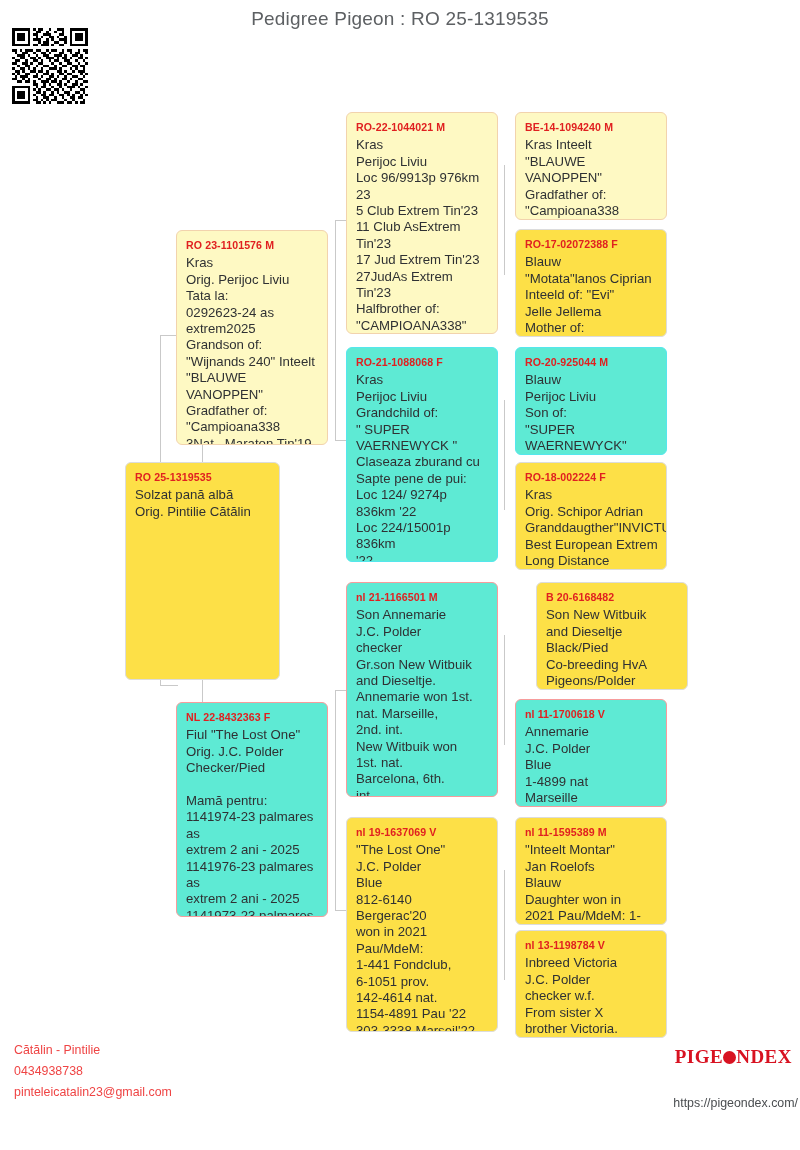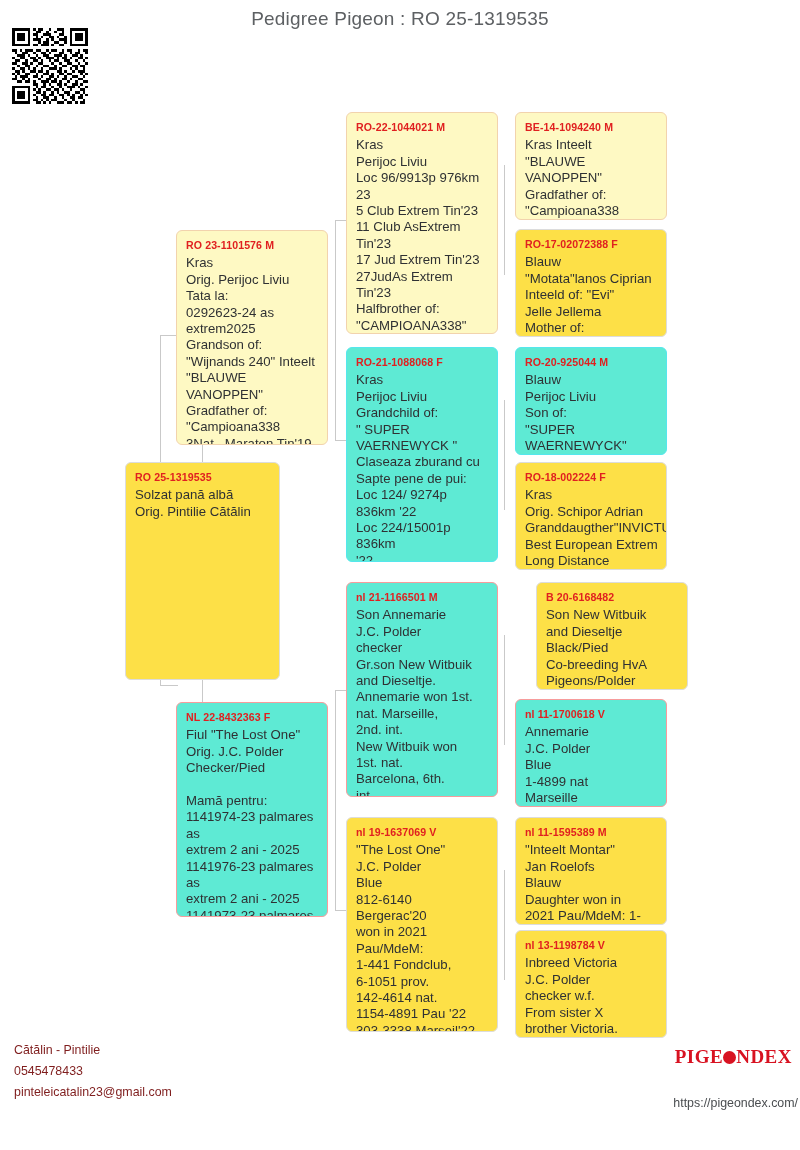--- a/index.html
+++ b/index.html
@@ -38,21 +38,21 @@
   }
   .card .ring { display:block; font-size: 10.6px; font-weight: bold; color:#e02020; letter-spacing:.1px; margin-bottom:2px; }
   .card .body { white-space: pre-line; }
 
   .c-orange { background:#fef9c3; border:1px solid #f2d3ad; }
   .c-cyan   { background:#5eead4; border:1px solid #54e7ed; }
   .c-pink   { background:#5eead4; border:1px solid #f79c9c; }
   .c-white  { background:#fde047; border:1px solid #dcdcdc; }
 
   
-  #footer-left { position:absolute; left:14px; top:1040px; font-size:12.4px; color:#7f1d1d; line-height:21px; }
+  #footer-left { position:absolute; left:14px; top:1040px; font-size:12.4px; color:#ef4444; line-height:21px; }
   #brand { position:absolute; right:8px; top:1046px; font-family:"Liberation Serif", serif; font-weight:bold;
            font-size:19px; color:#d81221; letter-spacing:.5px; white-space:nowrap; }
   #brand .globe { display:inline-block; width:13px; height:13px; border-radius:50%; background:#d81221;
                   position:relative; top:1px; }
   #site-url { position:absolute; right:2px; top:1096px; font-size:12.4px; color:#4a4d50; white-space:nowrap; }
 </style>
 </head>
 <body>
 
 <div id="page">
@@ -497,21 +497,21 @@
 J.C. Polder
 checker w.f.
 From sister X
 brother Victoria.
 Mother is dame to
 Annemarie 1st.</div>
   </div>
 
   <div id="footer-left">
     <div>Cătălin - Pintilie</div>
-    <div>0545478433</div>
+    <div>0434938738</div>
     <div>pinteleicatalin23@gmail.com</div>
   </div>
 
   <div id="brand"><span>PIGE</span><span class="globe"></span><span>NDEX</span></div>
 
   <div id="site-url">https://pigeondex.com/</div>
 
 </div>
 
 </body></html>

